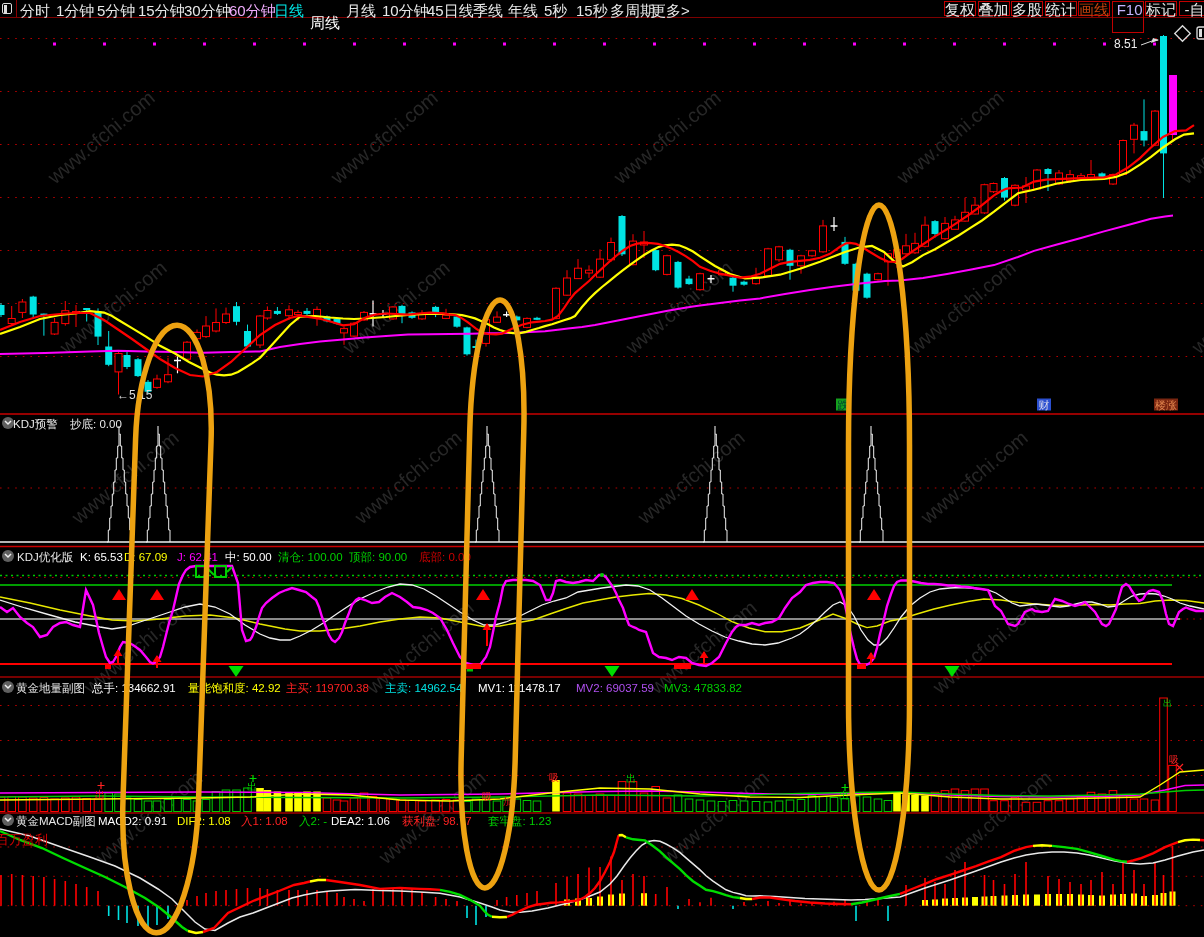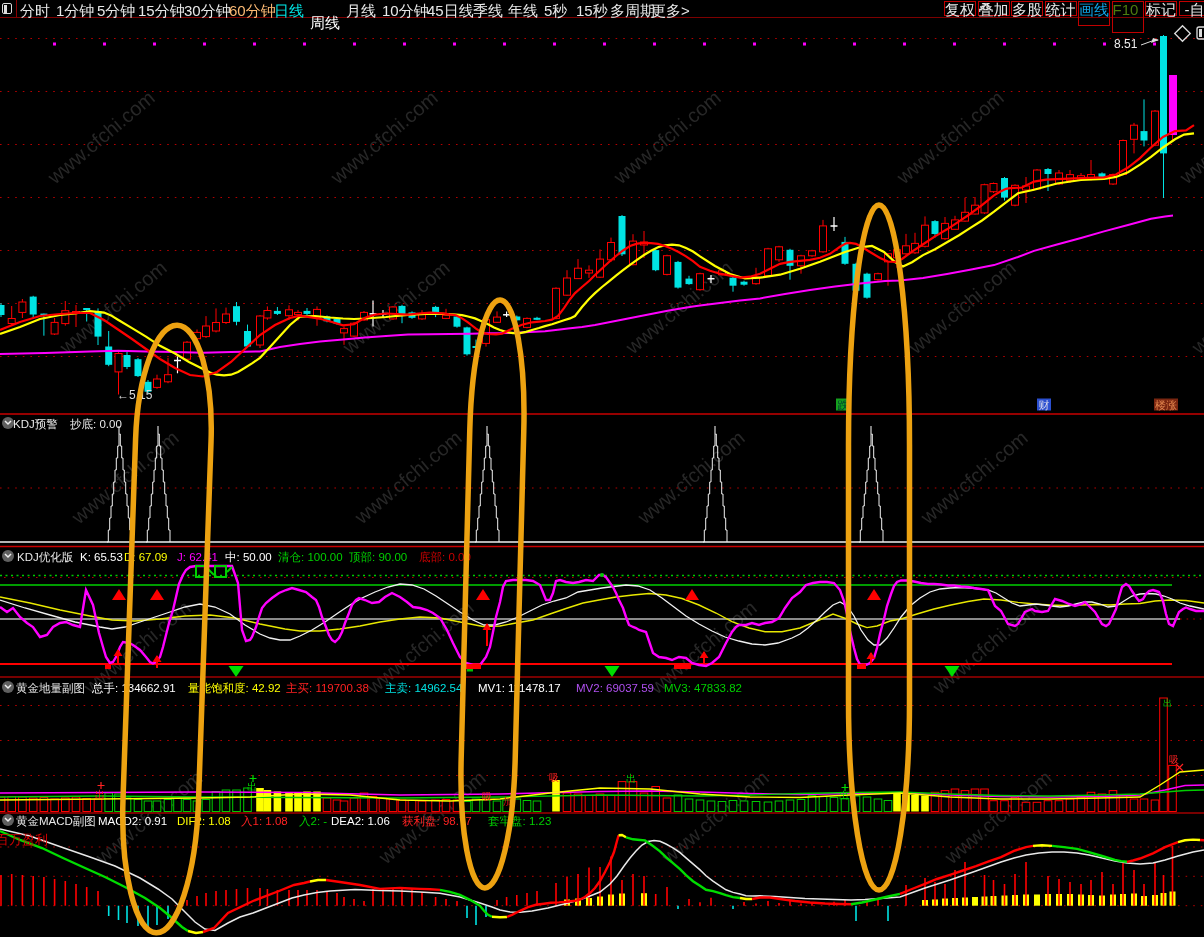--- a/index.html
+++ b/index.html
@@ -691,37 +691,37 @@
       <path d="M129,440 A37.75,115 0 0 1 204.5,440 L204.5,800 A37.75,133 0 0 1 129,800 Z" fill="none" stroke="#eda211" stroke-width="5.5" transform="rotate(2 166.5 628)"></path>
       <path d="M465.5,430 A27,130 0 0 1 519.5,430 L519.5,760 A27,128 0 0 1 465.5,760 Z" fill="none" stroke="#eda211" stroke-width="5.5" transform="rotate(1.5 492.5 594)"></path>
       <path d="M848.5,445 A30.5,240 0 0 1 909.5,445 L909.5,700 A30.5,190 0 0 1 848.5,700 Z" fill="none" stroke="#eda211" stroke-width="5.5"></path>
     </svg>
 <div id="menubar">
       <span style="position:absolute;left:20px;top:2px;color:#e8e8e8">分时</span>
       <span style="position:absolute;left:56px;top:2px;color:#e8e8e8">1分钟</span>
       <span style="position:absolute;left:97px;top:2px;color:#e8e8e8">5分钟</span>
       <span style="position:absolute;left:138px;top:2px;color:#e8e8e8">15分钟</span>
       <span style="position:absolute;left:184px;top:2px;color:#e8e8e8">30分钟</span>
-      <span style="position:absolute;left:229px;top:2px;color:#fdba74">60分钟</span>
+      <span style="position:absolute;left:229px;top:2px;color:#f0abfc">60分钟</span>
       <span style="position:absolute;left:274px;top:2px;color:#00e5e5">日线</span>
       <span style="position:absolute;left:310px;top:14px;color:#ffffff">周线</span>
       <span style="position:absolute;left:346px;top:2px;color:#e8e8e8">月线</span>
       <span style="position:absolute;left:382px;top:2px;color:#e8e8e8">10分钟</span>
       <span style="position:absolute;left:427px;top:2px;color:#e8e8e8">45日线</span>
       <span style="position:absolute;left:473px;top:2px;color:#e8e8e8">季线</span>
       <span style="position:absolute;left:508px;top:2px;color:#e8e8e8">年线</span>
       <span style="position:absolute;left:544px;top:2px;color:#e8e8e8">5秒</span>
       <span style="position:absolute;left:576px;top:2px;color:#e8e8e8">15秒</span>
       <span style="position:absolute;left:610px;top:2px;color:#e8e8e8">多周期</span>
       <span style="position:absolute;left:651px;top:2px;color:#e8e8e8">更多</span>
       <span style="position:absolute;left:681px;top:2px;color:#e8e8e8">&gt;</span>
       <span style="position:absolute;left:944px;top:0.5px;width:32px;height:15px;border:1px solid #c00000;color:#e8e8e8;text-align:center;line-height:15px">复权</span>
       <span style="position:absolute;left:977.5px;top:0.5px;width:32px;height:15px;border:1px solid #c00000;color:#e8e8e8;line-height:15px">叠加</span>
       <span style="position:absolute;left:1011px;top:0.5px;width:32px;height:15px;border:1px solid #c00000;color:#e8e8e8;text-align:center;line-height:15px">多股</span>
       <span style="position:absolute;left:1044.5px;top:0.5px;width:32px;height:15px;border:1px solid #c00000;color:#e8e8e8;text-align:center;line-height:15px">统计</span>
-      <span style="position:absolute;left:1078px;top:0.5px;width:32px;height:25px;border:1px solid #c00000;color:#0ea5e9;text-align:center;line-height:15px">画线</span>
-      <span style="position:absolute;left:1111.5px;top:0.5px;width:32px;height:32px;border:1px solid #c00000;color:#4d7c0f;text-align:left;line-height:15px">F10</span>
+      <span style="position:absolute;left:1078px;top:0.5px;width:32px;height:15px;border:1px solid #c00000;color:#c2410c;text-align:center;line-height:15px">画线</span>
+      <span style="position:absolute;left:1111.5px;top:0.5px;width:32px;height:32px;border:1px solid #c00000;color:#c4b5fd;text-align:right;line-height:15px">F10</span>
       <span style="position:absolute;left:1145px;top:0.5px;width:32px;height:15px;border:1px solid #c00000;color:#e8e8e8;text-align:center;line-height:15px">标记</span>
       <span style="position:absolute;left:1178.5px;top:0.5px;width:32px;height:15px;border:1px solid #c00000;color:#e8e8e8;text-align:center;line-height:15px">-自</span>
       <span style="position:absolute;left:16px;top:0;width:1px;height:17px;background:#8b0000"></span>
       <span style="position:absolute;left:2px;top:2.5px;width:10px;height:11px;border:1.5px solid #ddd;border-radius:2px"></span>
       <span style="position:absolute;left:4px;top:4.5px;width:3px;height:9px;background:#ddd"></span>
     </div>
 </div>
 </body></html>

